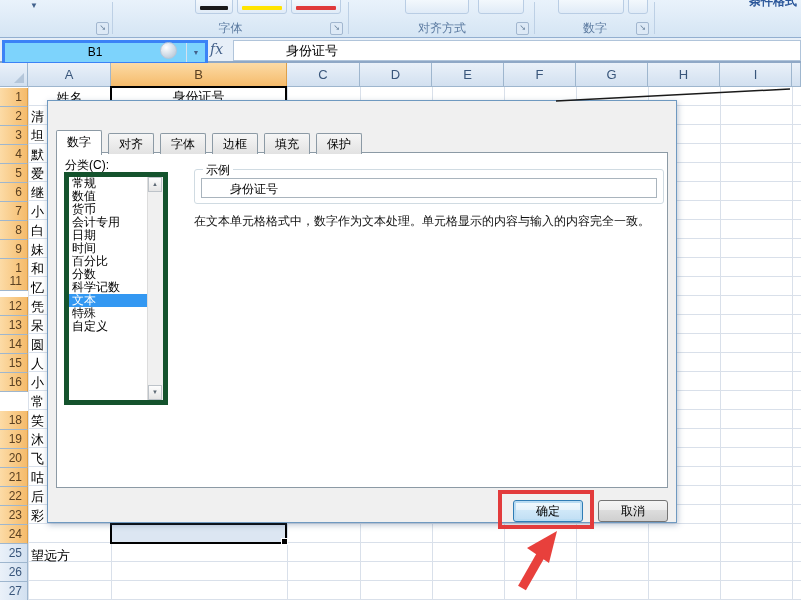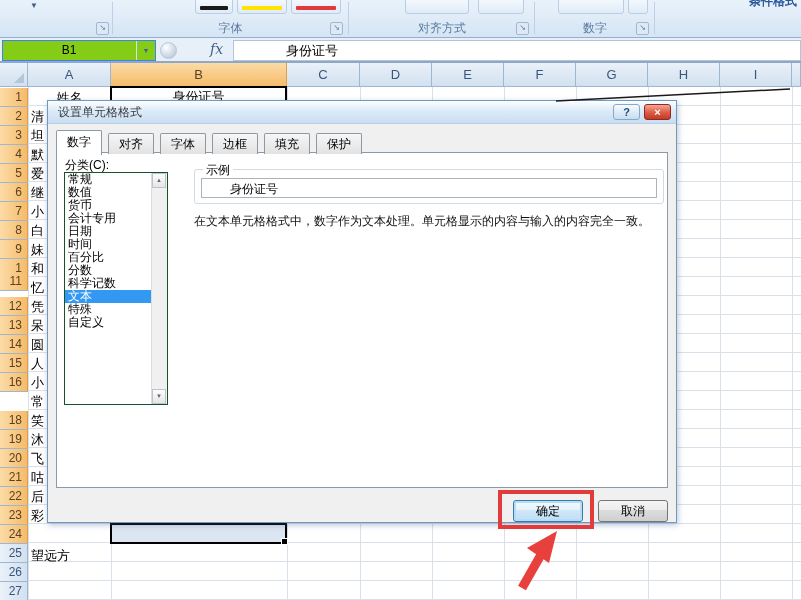--- a/index.html
+++ b/index.html
@@ -15,21 +15,21 @@
             background:#dde9f6;color:#67809c;font-size:8px;line-height:10px;text-align:center;}
   .pbtn{position:absolute;top:-4px;height:16px;border:1px solid #b9cde4;border-radius:0 0 3px 3px;
         background:linear-gradient(#f7fbfe,#e0ebf7);}
   .pbar{position:absolute;left:4px;right:4px;bottom:3px;height:4px;border-radius:1px;}
   #paste-caret{position:absolute;left:30px;top:1px;font-size:8px;color:#41618c;}
   #partial-right{position:absolute;right:4px;top:0;height:10px;overflow:hidden;}
   #partial-right span{display:block;margin-top:-7px;font-size:12px;color:#2b579a;font-weight:bold;}
 
   
   #fbar{position:absolute;left:0;top:38px;width:801px;height:23px;background:#e7eff8;border-bottom:2px solid #8fa8c6;}
-  #namebox{position:absolute;left:2px;top:2px;width:152px;height:19px;background:#84cc16;border:1px solid #3b82f6;}
+  #namebox{position:absolute;left:2px;top:2px;width:152px;height:19px;background:#7dd3fc;border:3px solid #3b82f6;padding-left:48px;}
   #namebox .nm{position:absolute;left:0;right:20px;text-align:center;font-size:12px;line-height:19px;color:#000;}
   #namebox .dd{position:absolute;right:0;top:0;width:18px;height:19px;border-left:1px solid #d5e1ee;
                font-size:7px;line-height:19px;text-align:center;color:#44618a;}
   #fxball{position:absolute;left:160px;top:4px;width:15px;height:15px;border-radius:50%;
           background:radial-gradient(circle at 35% 30%,#ffffff,#cdd8e4 60%,#aebdcd);border:1px solid #b6c6d8;}
   #fxicon{position:absolute;left:210px;top:3px;font-family:"DejaVu Serif","Liberation Serif",serif;
           font-style:italic;font-size:14px;color:#44618a;}
   #fcontent{position:absolute;left:233px;top:2px;right:0;height:19px;background:#fff;border:1px solid #b0c4da;}
   #fcontent span{display:block;margin-left:52px;font-size:13px;line-height:19px;color:#000;}
 
@@ -76,21 +76,21 @@
   #dlg-close{right:5px;background:linear-gradient(#f5a797,#dd5a42 55%,#c23b27);border:1px solid #8d2c1e;color:#fff;font-weight:bold;}
 
   #tabs{position:absolute;left:8px;top:29px;height:23px;z-index:6;}
   .tab{position:relative;display:inline-block;height:20px;top:2px;margin-right:6px;padding:0 10px;
        border:1px solid #8c9aa5;border-bottom:none;border-radius:2px 2px 0 0;
        background:linear-gradient(#f6f6f6,#e2e2e2);font-size:12px;line-height:20px;color:#000;}
   .tab.active{background:#fff;height:24px;top:0;line-height:22px;z-index:7;}
 
   #panel{position:absolute;left:8px;top:51px;width:612px;height:336px;background:#fff;border:1px solid #8c9aa5;box-sizing:border-box;}
   #cat-label{position:absolute;left:8px;top:4px;font-size:12px;color:#000;}
-  #catlist{position:absolute;left:7px;top:19px;width:104px;height:233px;border:1px solid #14532d;background:#fff;box-sizing:border-box;}
+  #catlist{position:absolute;left:7px;top:19px;width:104px;height:233px;border:5px solid #14532d;background:#fff;box-sizing:border-box;}
   .cat-item{height:13px;line-height:13px;font-size:12px;padding-left:3px;color:#000;white-space:nowrap;}
   .cat-item.sel{background:#3398f2;color:#fff;}
   #cat-scroll{position:absolute;right:0;top:0;bottom:0;width:15px;background:#f0f0f0;border-left:1px solid #dcdcdc;}
   .scr-btn{position:absolute;left:0;width:14px;height:15px;background:linear-gradient(#fdfdfd,#e5e5e5);
            border:1px solid #bdc3c9;box-sizing:border-box;font-size:6px;color:#5e6a75;text-align:center;line-height:13px;}
   #scr-up{top:0;} #scr-dn{bottom:0;}
 
   #sample-group{position:absolute;left:137px;top:16px;width:468px;height:33px;border:1px solid #d0dbe2;border-radius:3px;}
   #sample-legend{position:absolute;left:8px;top:-8px;background:#fff;padding:0 3px;font-size:12px;color:#000;}
   #sample-field{position:absolute;left:6px;top:8px;right:6px;height:20px;border:1px solid #a9b4bd;
@@ -240,25 +240,20 @@
       <div class="acell" style="top: 487px;">后</div>
       <div class="acell" style="top: 506px;">彩</div>
       <div class="acell" style="top: 546px;">望远方</div>
     </div>
   <div id="cellA1">姓名</div>
   <div id="cellB1">身份证号</div>
   <div id="cellB24"></div>
 
 
   <div id="dlg">
-    <div id="dlg-title">
-      <span>设置单元格格式</span>
-      <span id="dlg-help" class="dbtn">?</span>
-      <span id="dlg-close" class="dbtn">×</span>
-    </div>
     <div id="tabs"><div class="tab active">数字</div><div class="tab">对齐</div><div class="tab">字体</div><div class="tab">边框</div><div class="tab">填充</div><div class="tab">保护</div></div>
     <div id="panel">
       <div id="cat-label">分类(C):</div>
       <div id="catlist">
         <div id="cat-items" style="margin-right:15px;">
             <div class="cat-item">常规</div>
             <div class="cat-item">数值</div>
             <div class="cat-item">货币</div>
             <div class="cat-item">会计专用</div>
             <div class="cat-item">日期</div>

